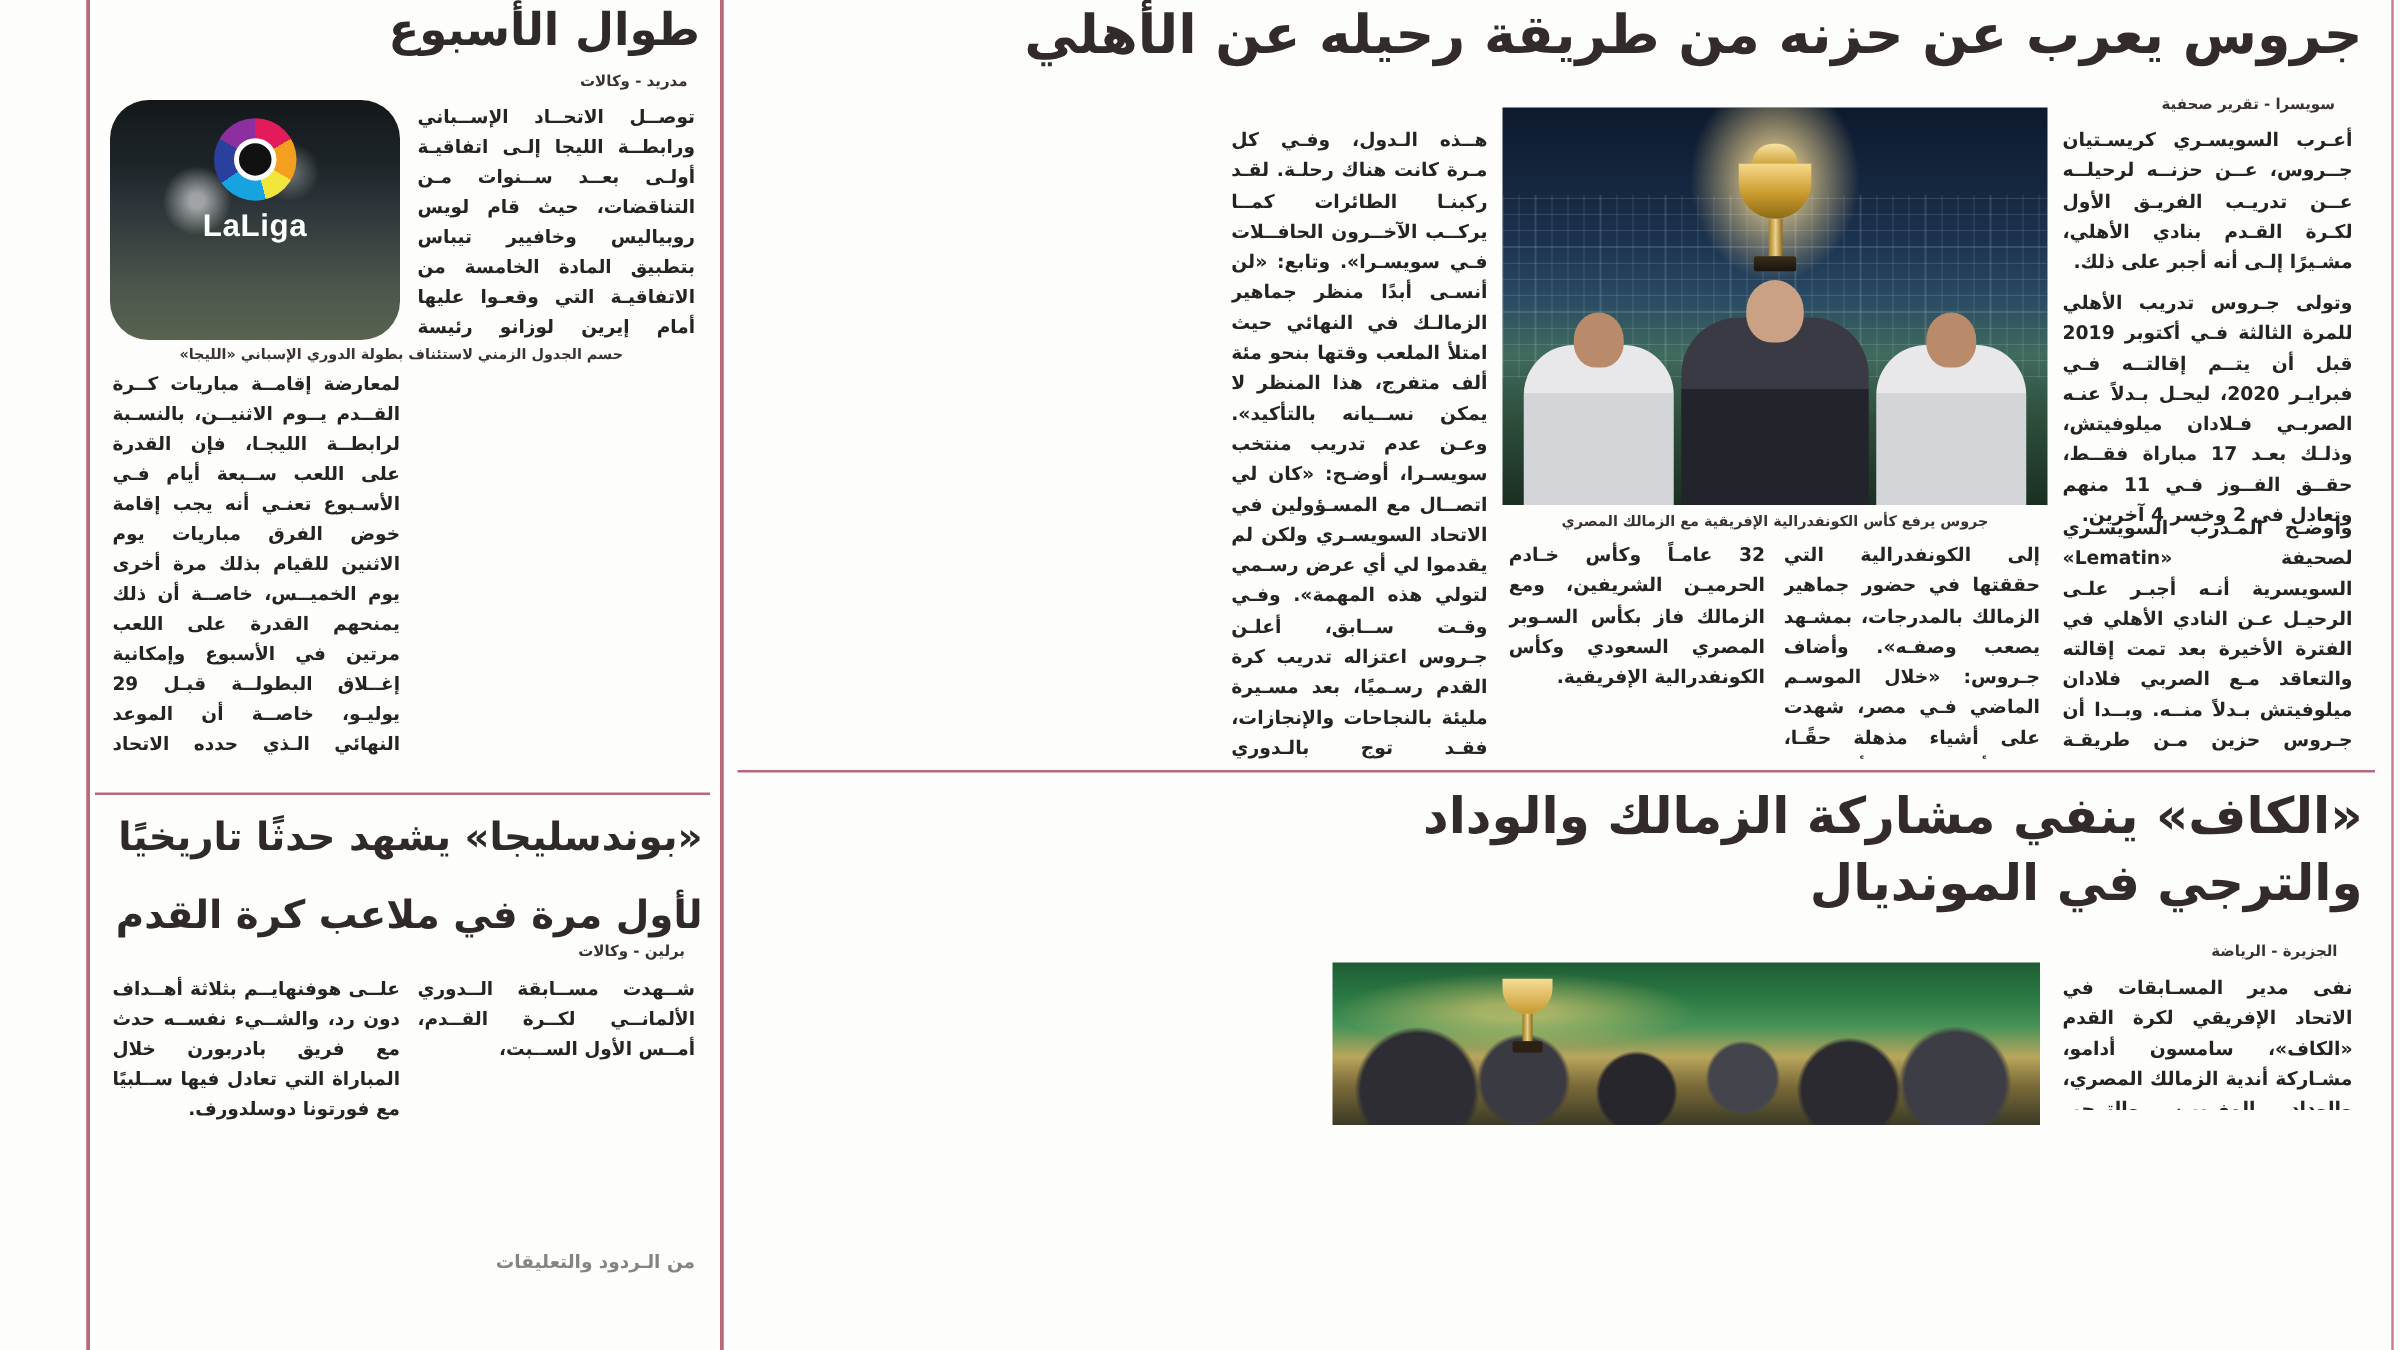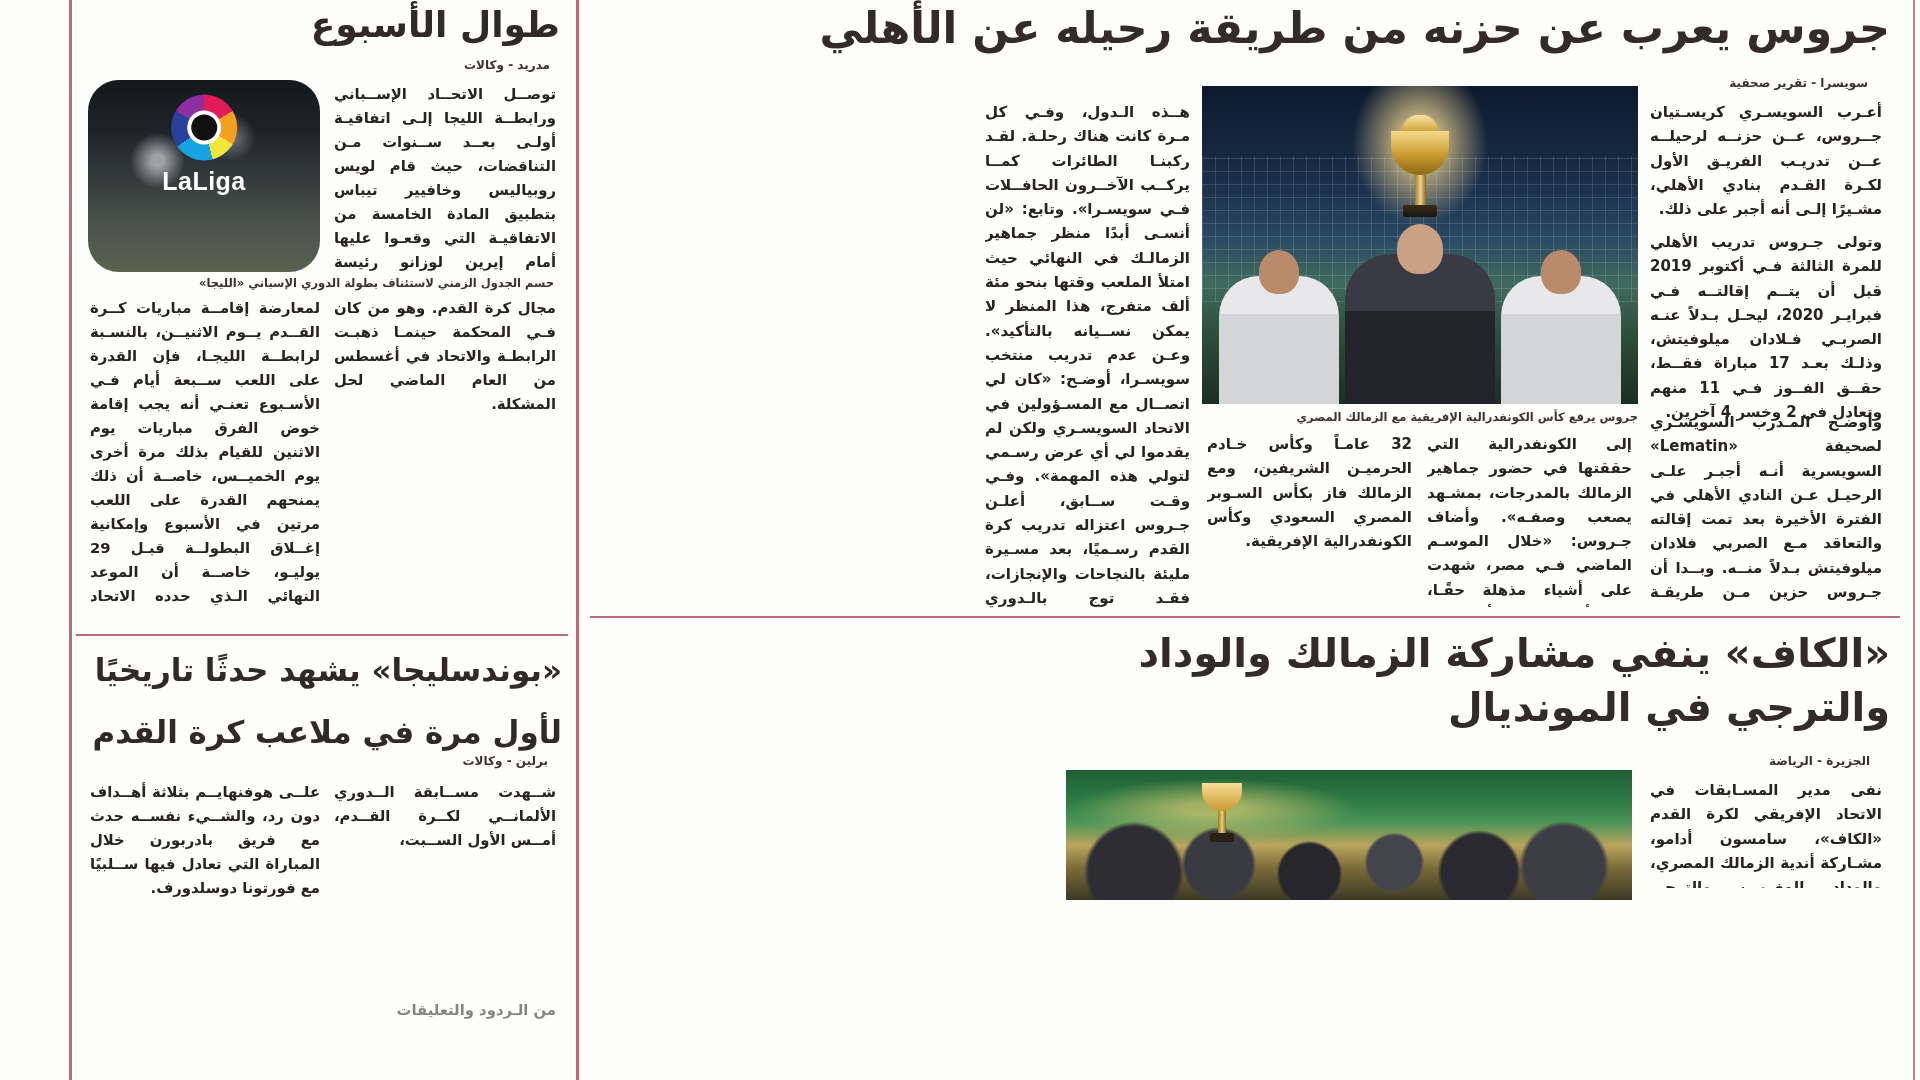--- a/index.html
+++ b/index.html
@@ -54,20 +54,21 @@
     line-height:1.62;
     color:#262321;
     text-align:justify;
     text-justify:inter-word;
     font-weight:600;
   }
   .caption {
     font-size:11.5px;
     font-weight:bold;
     color:#3a3330;
+    text-align:center;
     line-height:1.3;
   }
 
   
   .photo { position:absolute; overflow:hidden; }
 
   
   .photo-laliga {
     background:
       radial-gradient(circle at 30% 42%, rgba(255,255,255,0.55) 0 3%, rgba(255,255,255,0) 14%),
@@ -253,21 +254,20 @@
 
     <div class="photo photo-laliga" style="right:248px; top:80px; width:232px; height:192px;">
       <div class="laliga-logo">
         <div class="laliga-mark"></div>
         <div class="laliga-word">LaLiga</div>
       </div>
     </div>
     <div class="caption" style="position:absolute; right:14px; top:276px; width:466px; font-size:11.5px;">حسم الجدول الزمني لاستئناف بطولة الدوري الإسباني «الليجا»</div>
 
     <div class="body-col" style="position:absolute; right:12px; top:82px; width:222px; font-size:14.8px; height:196px; overflow:hidden;">توصــل الاتحــاد الإســباني ورابطــة الليجا إلـى اتفاقيـة أولـى بعــد ســنوات مـن التناقضات، حيث قام لويس روبياليس وخافيير تيباس بتطبيق المادة الخامسة من الاتفاقيـة التي وقعـوا عليها أمام إيرين لوزانو رئيسة مجلس الرياضة الإسباني، وحسـم الجــدول الزمنـي لاســتئناف بطولــة الدوري الإسـباني. ســتعود كــرة القدم فـي يونيـو وســتعود هناك مباريات كل يوم من أيام الأسـبوع، وأيام الاثنين أيضًا، بهامش 72 ساعة لكل فريق، ومن الممكن أن تبـدأ المباريات في الساعة 8 مساءً في المناطق الأقل حرارة في البلد وفي الساعة 11 مسـاءً فـي المناطــق الأكثـر دفئًـا. ســيتم نشــر الاتفاقيــة علانيــة بمجــرد أن يوافــق عليهـا القاضي أندريس سانشيز ماجرو، أحـد أكثـر القضــاة خبرة في</div>
-    <div class="body-col" style="position:absolute; right:12px; top:296px; width:222px; font-size:14.8px; height:310px; overflow:hidden;">مجال كرة القدم. وهو من كان فـي المحكمة حينمـا ذهبـت الرابطـة والاتحاد في أغسطس من العام الماضي لحل المشكلة.</div>
     <div class="body-col" style="position:absolute; right:248px; top:296px; width:230px; font-size:14.8px; height:310px; overflow:hidden;">لمعارضة إقامــة مباريات كــرة القــدم يــوم الاثنيــن، بالنسـبة لرابطــة الليجـا، فإن القدرة على اللعب ســبعة أيام فـي الأسـبوع تعنـي أنه يجب إقامة خوض الفرق مباريات يوم الاثنين للقيام بذلك مرة أخرى يوم الخميــس، خاصــة أن ذلك يمنحهم القدرة على اللعب مرتين في الأسبوع وإمكانية إغــلاق البطولــة قبـل 29 يوليـو، خاصــة أن الموعد النهائي الـذي حدده الاتحاد الأوروبي لكرة القدم لنهاية البطــولات المحليــة يوم 2 أغسطس.</div>
   </div>
 
   <div class="hrule" style="right:1352px; top:634px; width:492px;"></div>
 
   <div style="position:absolute; right:1352px; top:646px; width:492px; height:430px;">
 
     <div class="hl hl-sub" style="position:absolute; right:6px; top:6px; width:480px; font-size:31px;">«بوندسليجا» يشهد حدثًا تاريخيًا</div>
     <div class="hl hl-sub" style="position:absolute; right:6px; top:48px; width:480px; font-size:31px;margin-top:20px;">لأول مرة في ملاعب كرة القدم</div>
 

